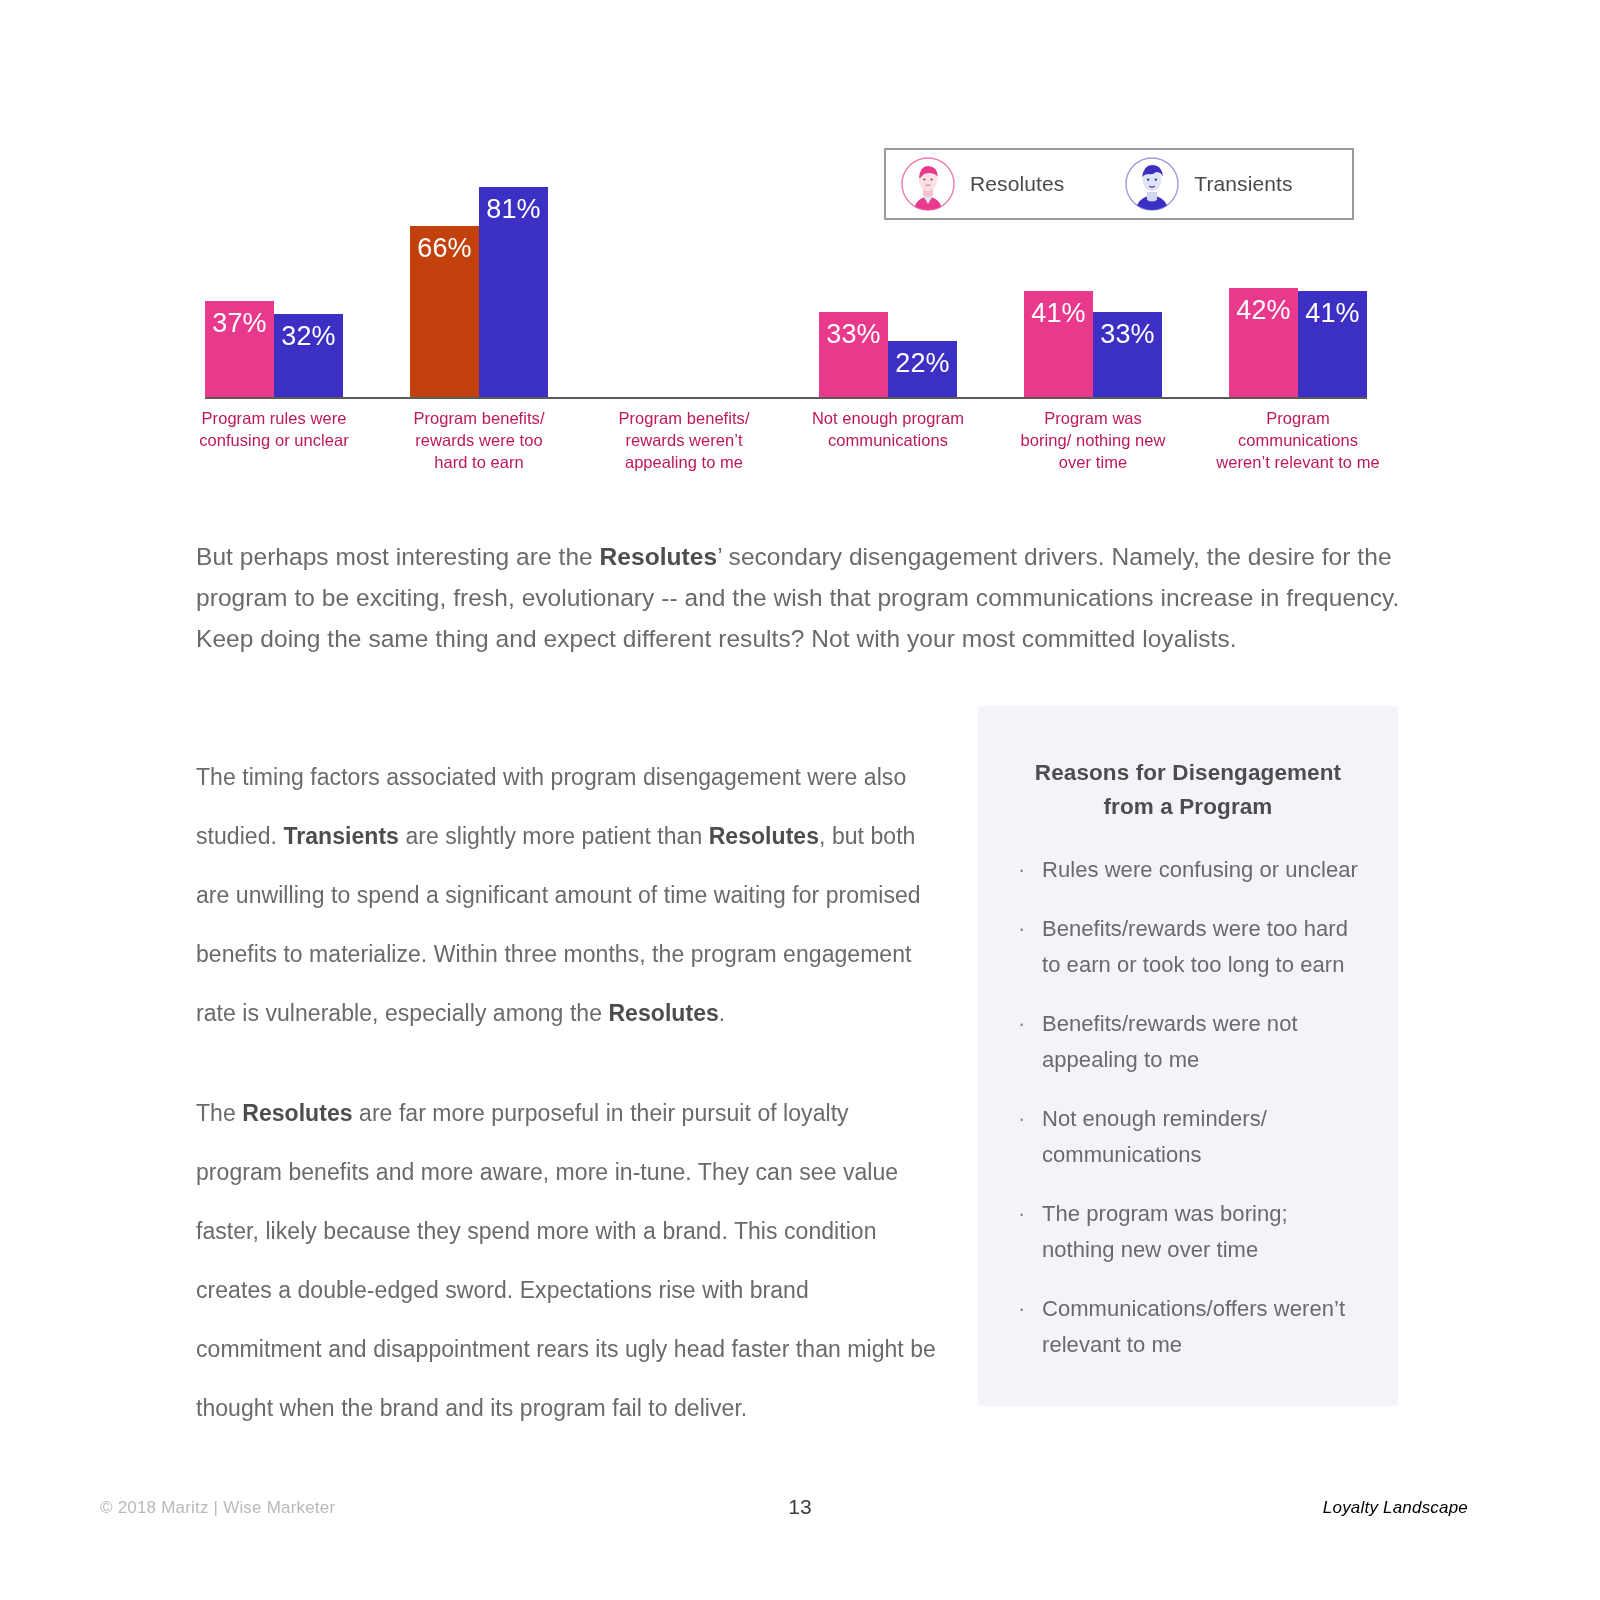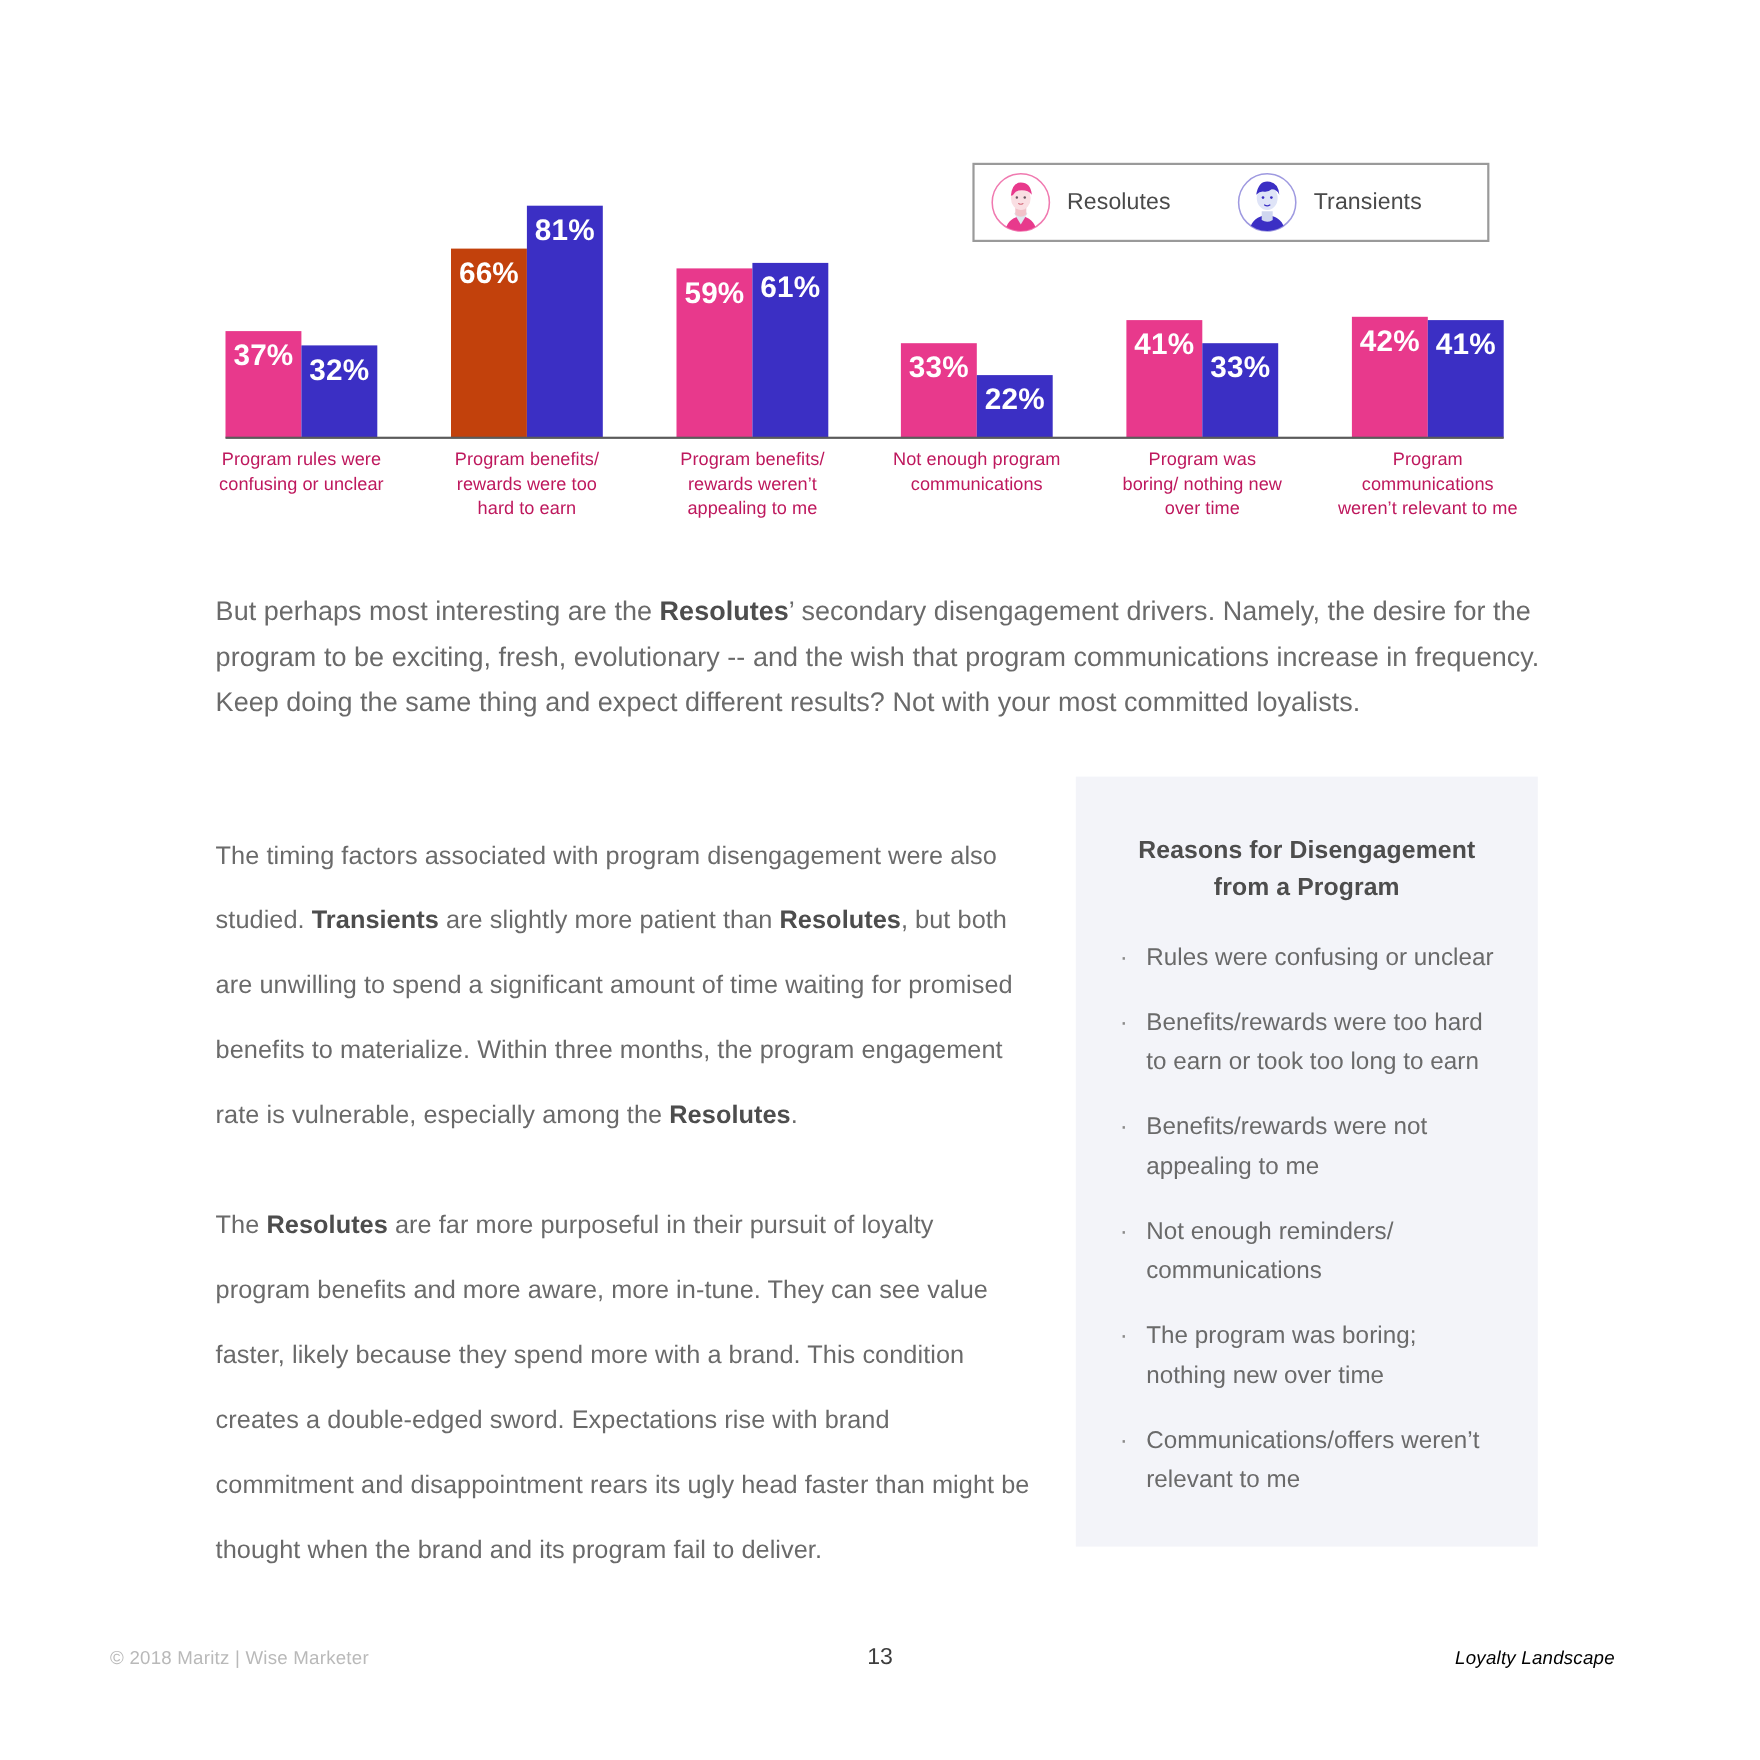--- a/index.html
+++ b/index.html
@@ -69,21 +69,21 @@
     display: flex;
     justify-content: center;
   }
   .bar.pink  { background: #e8398c; }
   .bar.blue  { background: #3b2fc4; }
   .bar-value {
     position: absolute;
     top: 9px;
     color: #ffffff;
     font-size: 27px;
-    font-weight: bold;
+    font-weight: normal;
     letter-spacing: .2px;
     line-height: 1;
     white-space: nowrap;
   }
   .cat-labels {
     position: absolute;
     left: 205px; top: 408px;
     width: 1162px;
   }
   .cat-label {
@@ -252,28 +252,20 @@
         </div>
       </div>
       <div class="group" style="left: 205px;">
         <div class="bar pink" style="height: 172px; background: #c2410c;">
           <span class="bar-value">66%</span>
         </div>
         <div class="bar blue" style="height: 211px; background: rgb(59, 47, 196);">
           <span class="bar-value">81%</span>
         </div>
       </div>
-      <div class="group" style="left: 410px;">
-        <div class="bar pink" style="height: 154px; background: rgb(232, 57, 140);">
-          <span class="bar-value">59%</span>
-        </div>
-        <div class="bar blue" style="height: 159px; background: rgb(59, 47, 196);">
-          <span class="bar-value">61%</span>
-        </div>
-      </div>
       <div class="group" style="left: 614px;">
         <div class="bar pink" style="height: 86px; background: rgb(232, 57, 140);">
           <span class="bar-value">33%</span>
         </div>
         <div class="bar blue" style="height: 57px; background: rgb(59, 47, 196);">
           <span class="bar-value">22%</span>
         </div>
       </div>
       <div class="group" style="left: 819px;">
         <div class="bar pink" style="height: 107px; background: rgb(232, 57, 140);">

